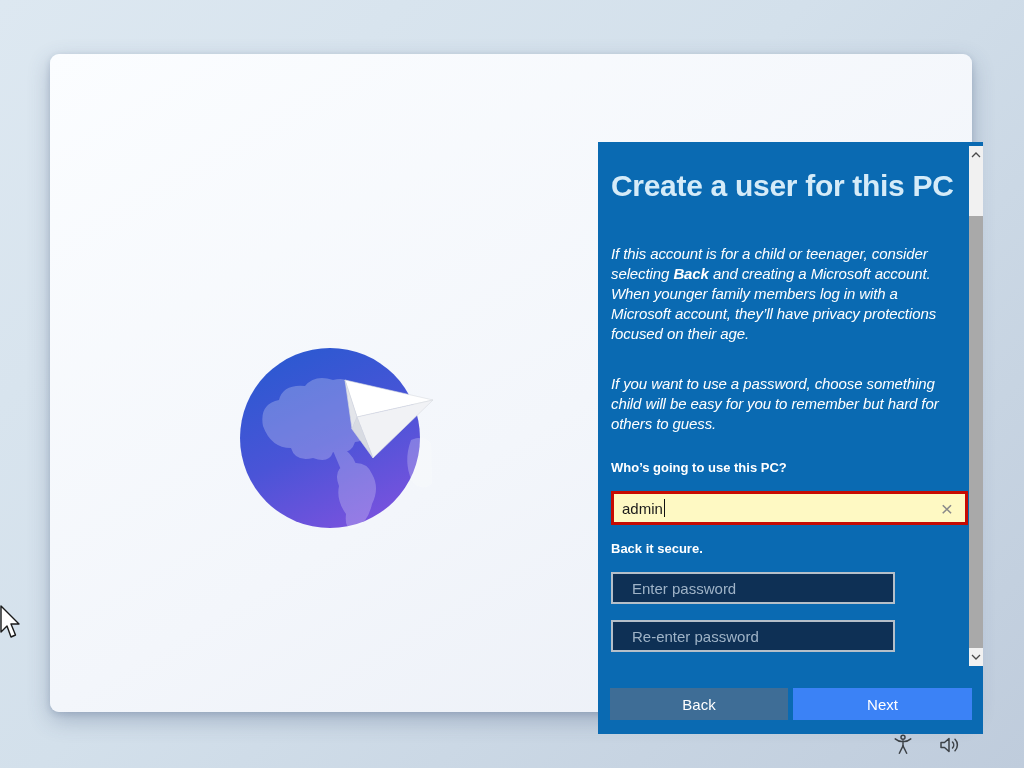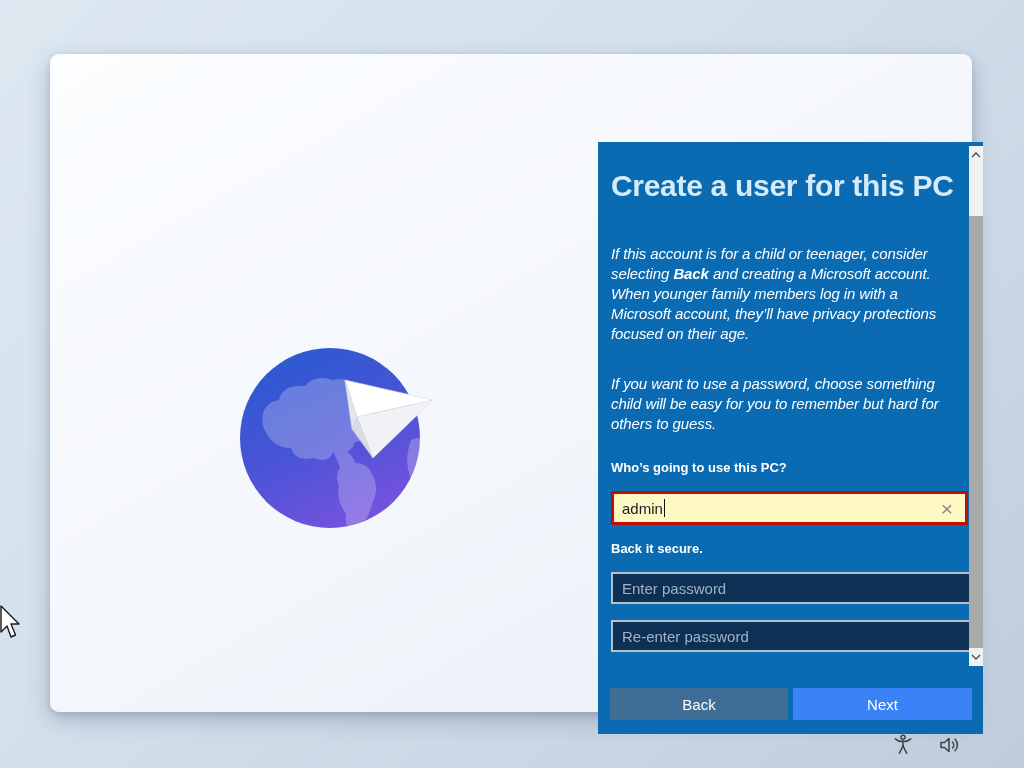--- a/index.html
+++ b/index.html
@@ -49,23 +49,23 @@
   .text-field .value { font-size:15px; color:#1b1b1b; }
   .text-field .caret { display:inline-block; width:1.5px; height:18px; background:#111; margin-left:1px; }
   .text-field .clear {
     position:absolute; right:6px; top:0; height:28px; width:24px;
     display:flex; align-items:center; justify-content:center;
     font-size:21px; color:#8a8a8a; cursor:pointer; line-height:1;
   }
 
   
   .pw {
-    position:absolute; left:13px; width:372px; height:32px;
+    position:absolute; left:13px; width:284px; height:32px;
     background:#0e3055; border:2px solid #b5bfc9;
-    color:#dce8f2; font-size:15px; padding-left:9px;
+    color:#dce8f2; font-size:15px; padding-left:19px;
     font-family:"Liberation Sans", sans-serif; outline:none;
   }
   .pw::placeholder { color:#9fb3c7; opacity:1; }
   .pw1 { top:430px; }
   .pw2 { top:478px; }
 
   
   .scrollbar {
     position:absolute; right:0; top:4px; width:14px; height:520px;
     display:flex; flex-direction:column;

